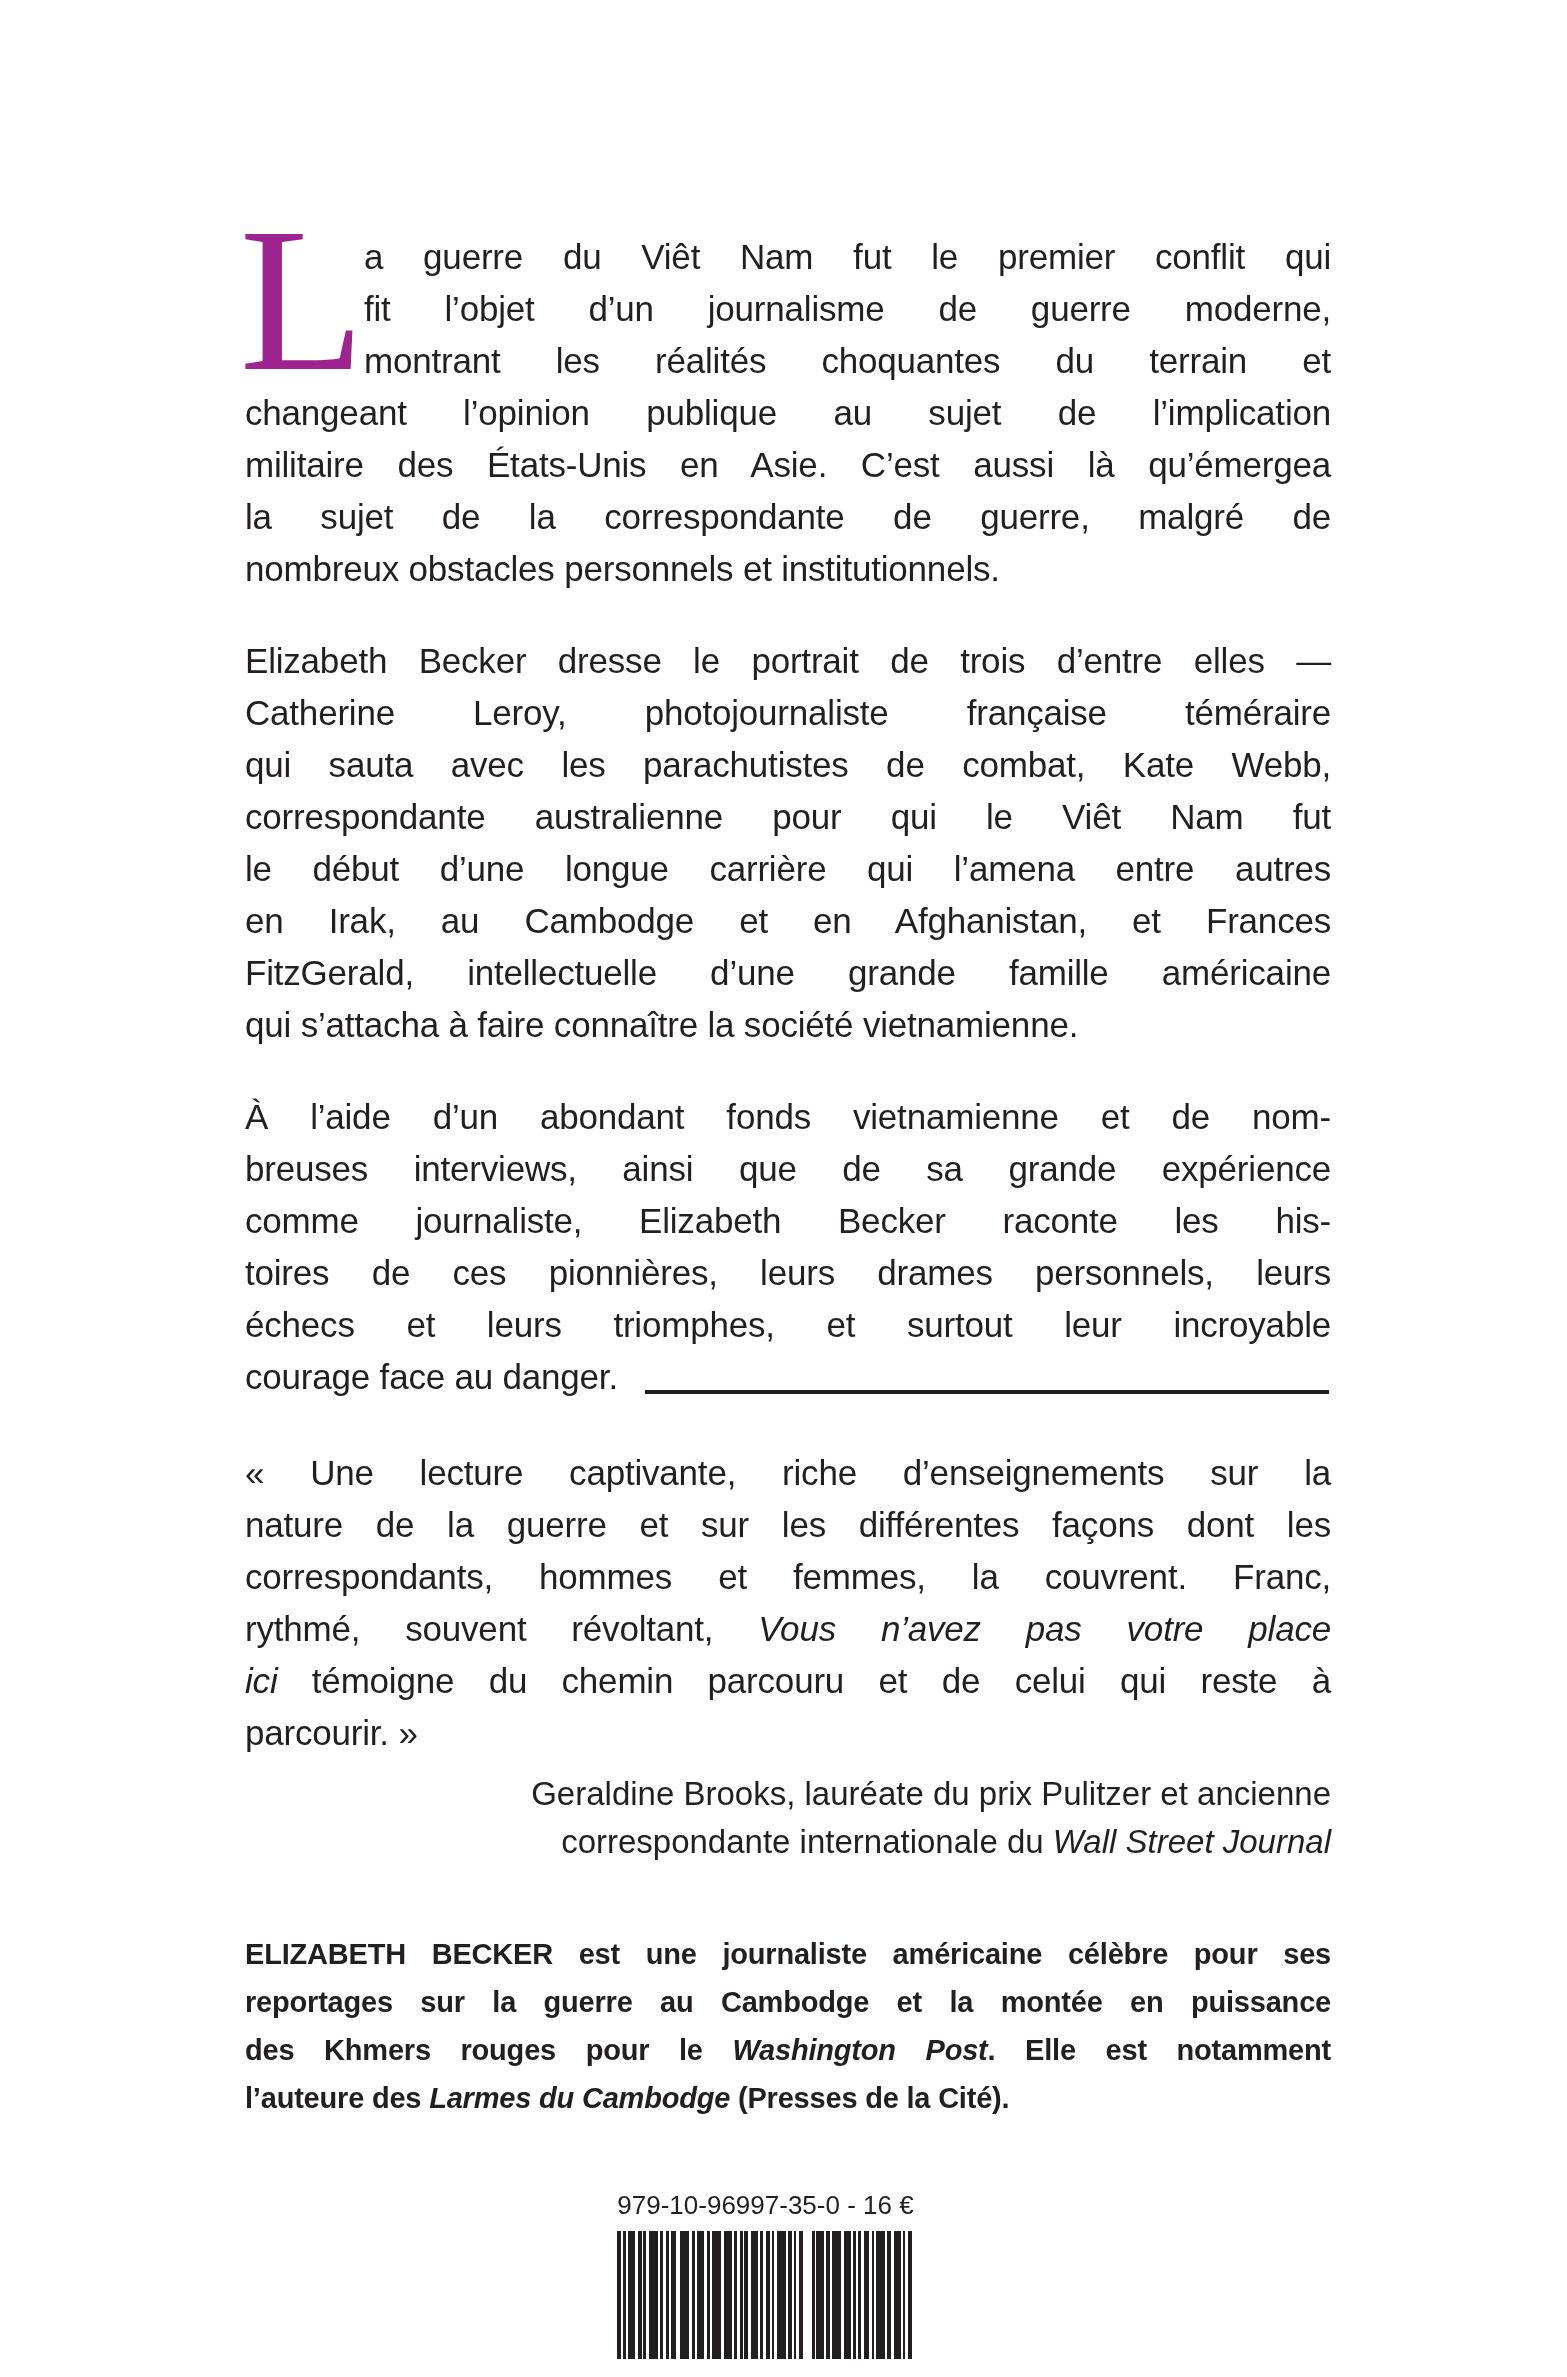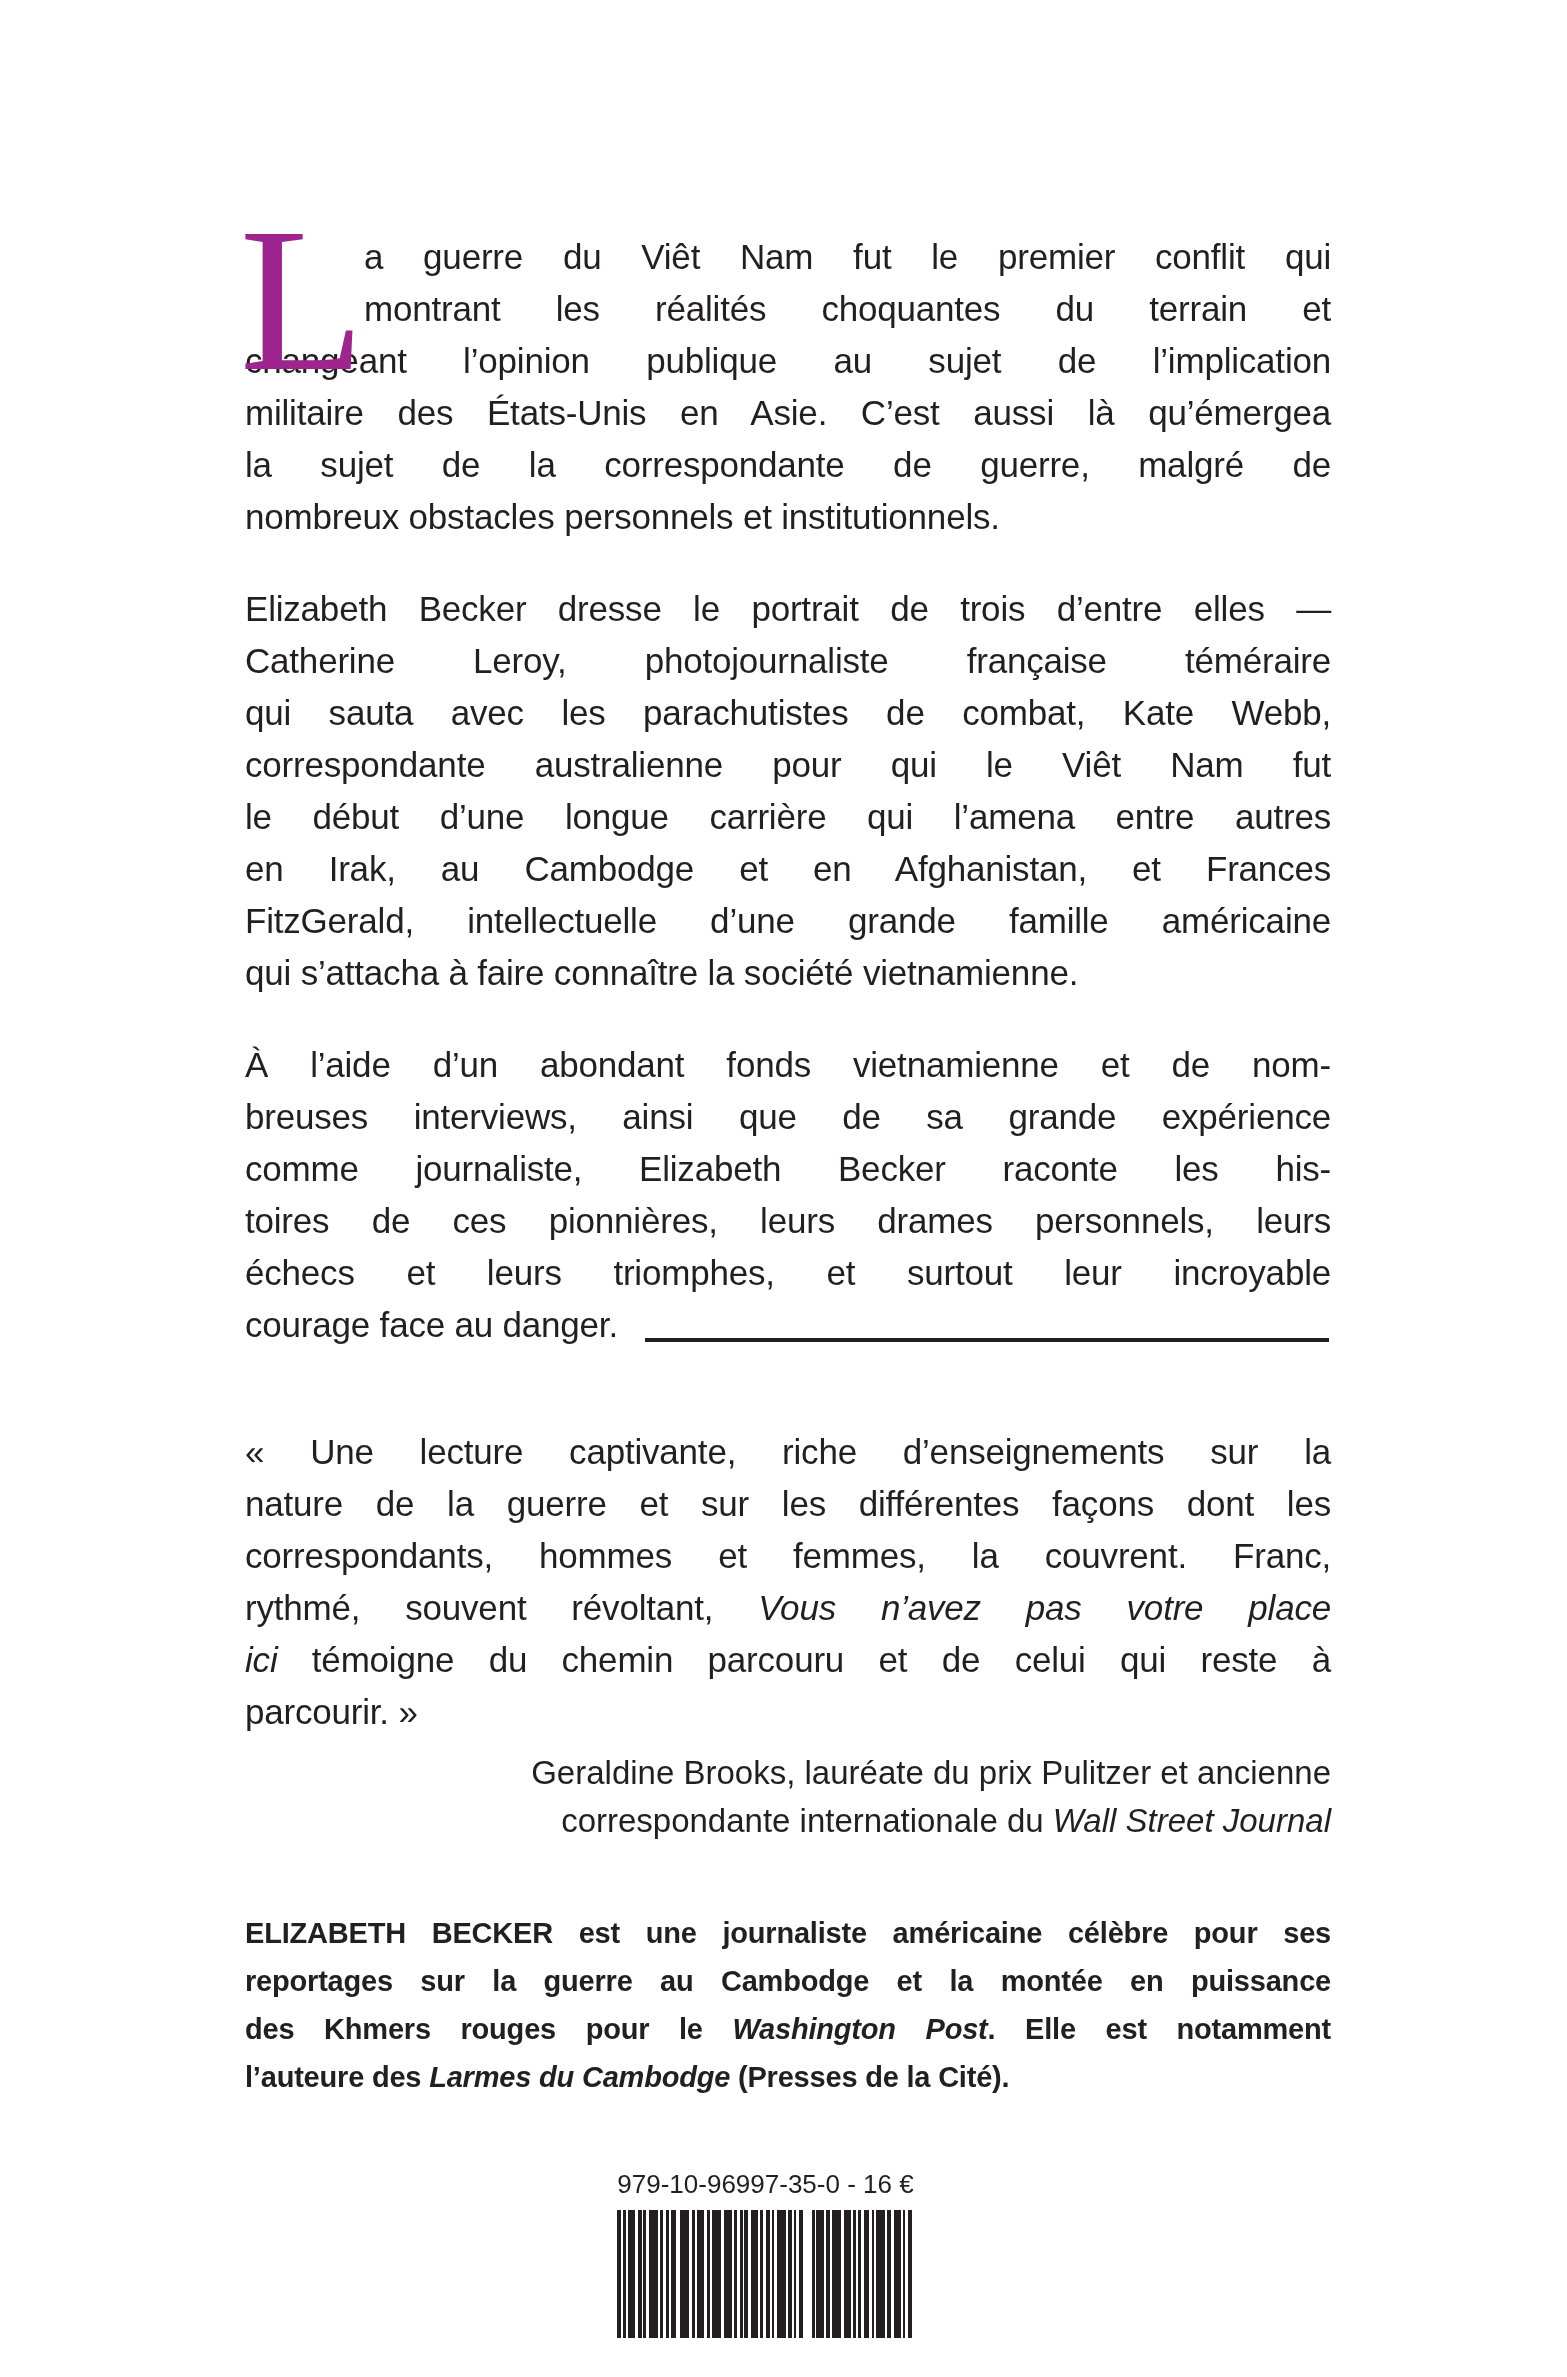--- a/index.html
+++ b/index.html
@@ -36,21 +36,21 @@
     font-size: 205px;
     line-height: 1;
     font-weight: 400;
   }
   .p2, .p3 { margin-top: 40px; }
 
   .rule-line { display: flex; text-align: center; }
   .rule-line .txt { white-space: nowrap; }
   .rule { flex: 1; height: 3.7px; background: #231f20; align-self: flex-end; margin: 0 1.8px 9.2px 27.5px; }
 
-  .quote { margin-top: 75px; }
+  .quote { margin-top: 44px; }
   .it { font-style: italic; }
 
   .attr { margin-top: 11px; font-size: 33px; line-height: 48px; }
   .attr .ln { text-align: right; text-align-last: right; }
 
   .bio { margin-top: 64px; font-weight: 700; font-size: 29px; line-height: 48px; letter-spacing: -0.2px; }
 
   .isbn {
     margin-top: 67px;
     margin-left: 372px;
@@ -72,20 +72,21 @@
 </style>
 </head>
 <body>
 
 <div class="page">
   <div class="col">
 
     <div class="para p1">
       <span class="dropcap" style="color:#9e2590">L</span>
       <div class="ln dc-ind">a guerre du Viêt Nam fut le premier conflit qui</div>
+      <div class="ln dc-ind">fit l’objet d’un journalisme de guerre moderne,</div>
       <div class="ln dc-ind">montrant les réalités choquantes du terrain et</div>
       <div class="ln">changeant l’opinion publique au sujet de l’implication</div>
       <div class="ln">militaire des États-Unis en Asie. C’est aussi là qu’émergea</div>
       <div class="ln">la sujet de la correspondante de guerre, malgré de</div>
       <div class="ln last">nombreux obstacles personnels et institutionnels.</div>
     </div>
 
     <div class="para p2">
       <div class="ln">Elizabeth Becker dresse le portrait de trois d’entre elles —</div>
       <div class="ln">Catherine Leroy, photojournaliste française téméraire</div>

